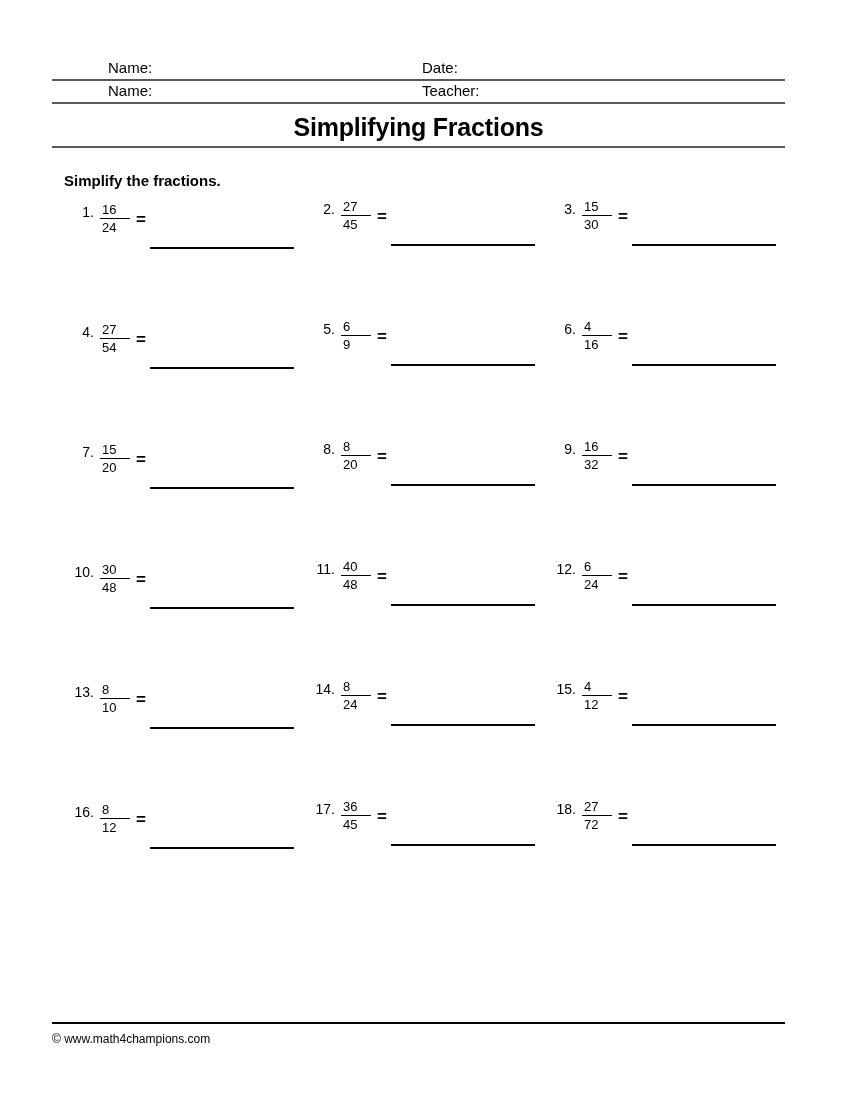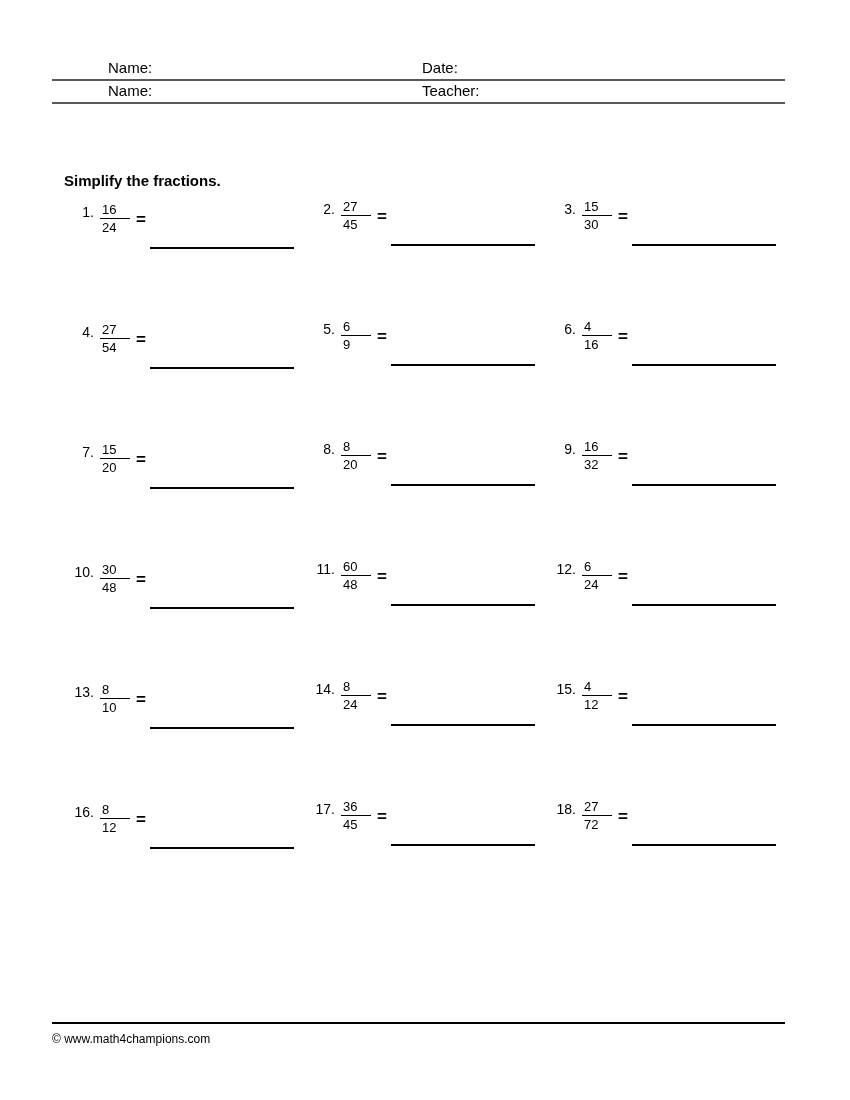--- a/index.html
+++ b/index.html
@@ -172,20 +172,23 @@
     <div class="header-row">
       <span class="header-label left">Name:</span>
       <span class="header-label mid">Date:</span>
     </div>
     <div class="header-row">
       <span class="header-label left">Name:</span>
       <span class="header-label mid">Teacher:</span>
     </div>
   </div>
 
+  <div class="title-wrap">
+    <div class="title">Simplifying Fractions</div>
+  </div>
 
   <div class="instruction">Simplify the fractions.</div>
 
   <div class="grid" id="problem-grid">
       <div class="prow">
         <div class="problem c1">
           <span class="pnum">1.</span>
           <span class="frac">
             <span class="num">16</span>
             <span class="den">24</span>
@@ -276,21 +279,21 @@
           <span class="frac">
             <span class="num">30</span>
             <span class="den">48</span>
           </span>
           <span class="eq">=</span>
           <span class="ansline"></span>
         </div>
         <div class="problem c2">
           <span class="pnum">11.</span>
           <span class="frac">
-            <span class="num">60</span>
+            <span class="num">40</span>
             <span class="den">48</span>
           </span>
           <span class="eq">=</span>
           <span class="ansline"></span>
         </div>
         <div class="problem c3">
           <span class="pnum">12.</span>
           <span class="frac">
             <span class="num">6</span>
             <span class="den">24</span>

